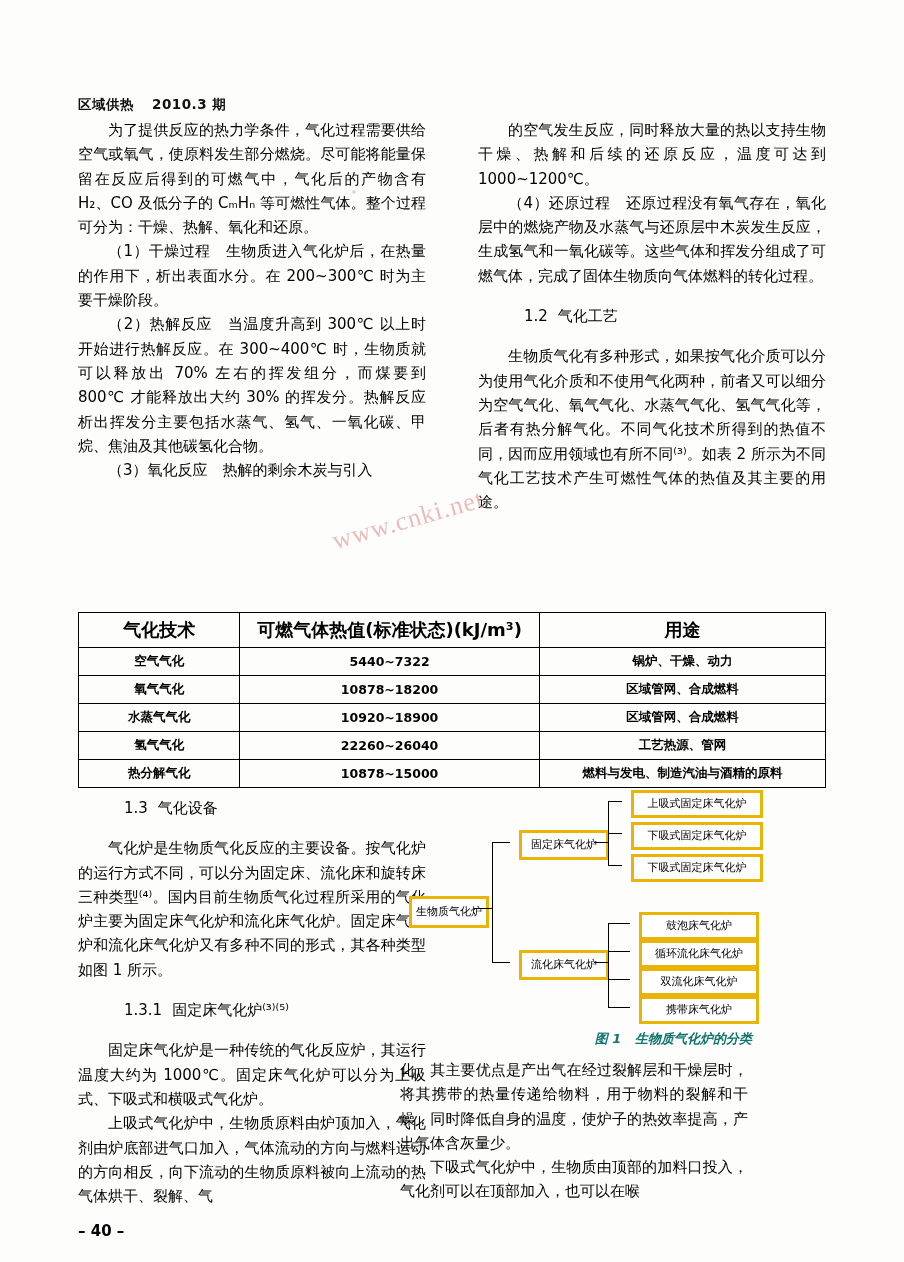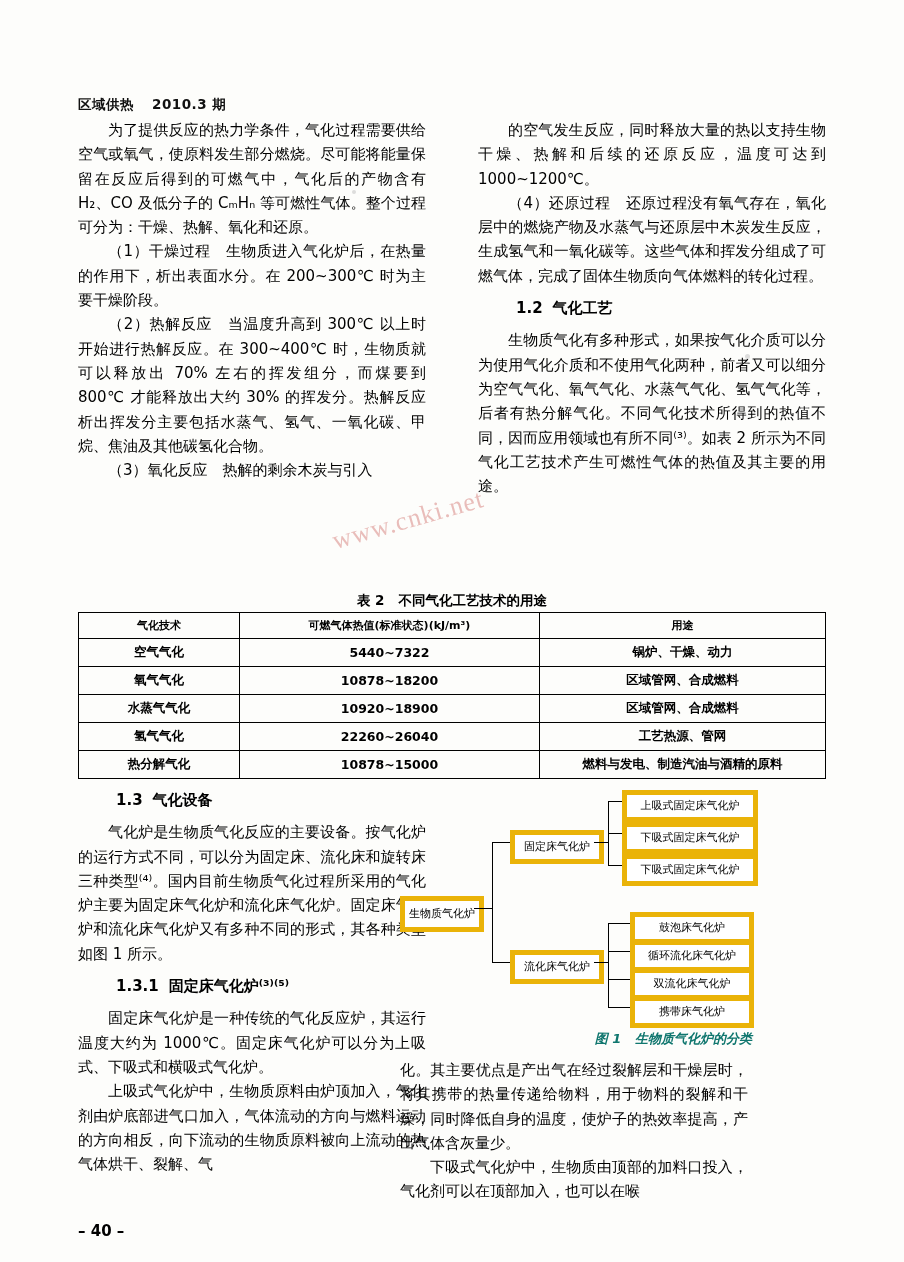--- a/index.html
+++ b/index.html
@@ -13,52 +13,52 @@
     position:absolute;left:78px;top:96px;font-size:13.5px;font-weight:bold;
     letter-spacing:0.5px;color:#111;
   }
   .header .hdr-issue{margin-left:18px;}
   .cols{position:absolute;left:78px;top:118px;width:748px;}
   .col{width:348px;font-size:15px;line-height:1.62;color:#000;text-align:justify;}
   .col.left{position:absolute;left:0;top:0;}
   .col.right{position:absolute;left:400px;top:0;}
   p{margin:0;text-indent:2em;}
   p.noind{text-indent:0;}
-  .h-sec{margin:8px;text-indent:2em;font-weight:bold;}
+  .h-sec{margin:16px;text-indent:2em;font-weight:normal;}
   .h-sec .num{margin-right:10px;}
 
   
   .tbl-title{
     position:absolute;left:78px;top:592px;width:748px;text-align:center;
     font-size:13.5px;font-weight:bold;color:#000;
   }
   .tbl{
     position:absolute;left:78px;top:612px;width:748px;
     border-collapse:collapse;font-size:12.5px;color:#000;
   }
   .tbl td,.tbl th{
     border:1px solid #000;text-align:center;padding:4px 2px;font-weight:bold;
   }
-  .tbl thead td{font-weight:bold;font-size:11px;padding:5px 2px;}
+  .tbl thead td{font-weight:bold;font-size:18px;padding:5px 2px;}
   .tbl tbody td{padding:5px 2px;}
   .tbl .c1{width:160px;}
   .tbl .c2{width:300px;}
   .tbl .c3{width:288px;}
 
   
   .cols2{position:absolute;left:78px;top:780px;width:748px;}
   .col2{width:348px;font-size:15px;line-height:1.62;color:#000;text-align:justify;}
   .col2.left{position:absolute;left:0;top:0;}
 
   
   .diagram{position:absolute;left:400px;top:780px;width:352px;height:250px;}
   .node{
-    position:absolute;border:5px solid #eab308;background:#fff;
+    position:absolute;border:3px solid #eab308;background:#fff;
     font-size:11px;color:#000;display:flex;align-items:center;justify-content:center;
-    text-align:center;line-height:1.1;white-space:nowrap;
+    text-align:center;line-height:1.1;white-space:nowrap;margin-left:9px;
   }
   .ln{position:absolute;background:#000;}
   .fig-cap{
     position:absolute;left:400px;top:1030px;width:352px;text-align:right;
     font-size:13px;font-weight:bold;color:#0f766e;font-style:italic;
   }
   .fig-text{position:absolute;left:400px;top:1058px;width:348px;
     font-size:15px;line-height:1.62;color:#000;text-align:justify;}
 
   .pagenum{
@@ -97,23 +97,20 @@
         <p>（4）还原过程　还原过程没有氧气存在，氧化层中的燃烧产物及水蒸气与还原层中木炭发生反应，生成氢气和一氧化碳等。这些气体和挥发分组成了可燃气体，完成了固体生物质向气体燃料的转化过程。</p>
         <p class="h-sec">
           <span class="num">1.2</span><span>气化工艺</span>
         </p>
         <p>生物质气化有多种形式，如果按气化介质可以分为使用气化介质和不使用气化两种，前者又可以细分为空气气化、氧气气化、水蒸气气化、氢气气化等，后者有热分解气化。不同气化技术所得到的热值不同，因而应用领域也有所不同⁽³⁾。如表 2 所示为不同气化工艺技术产生可燃性气体的热值及其主要的用途。</p>
       </div>
     </div>
 
     <div class="watermark">www.cnki.net</div>
 
-    <div class="tbl-title">
-      <span>表 2</span>&nbsp;&nbsp;&nbsp;<span>不同气化工艺技术的用途</span>
-    </div>
 
     <table class="tbl">
       <thead>
         <tr>
           <td class="c1">气化技术</td>
           <td class="c2">可燃气体热值(标准状态)(kJ/m³)</td>
           <td class="c3">用途</td>
         </tr>
       </thead>
       <tbody>

